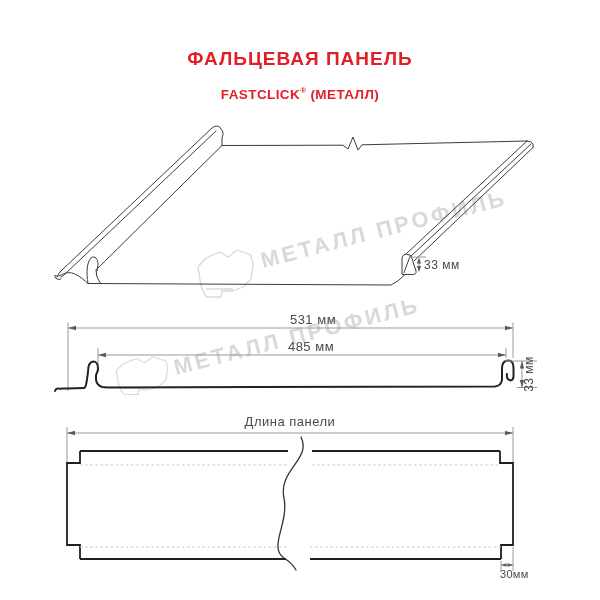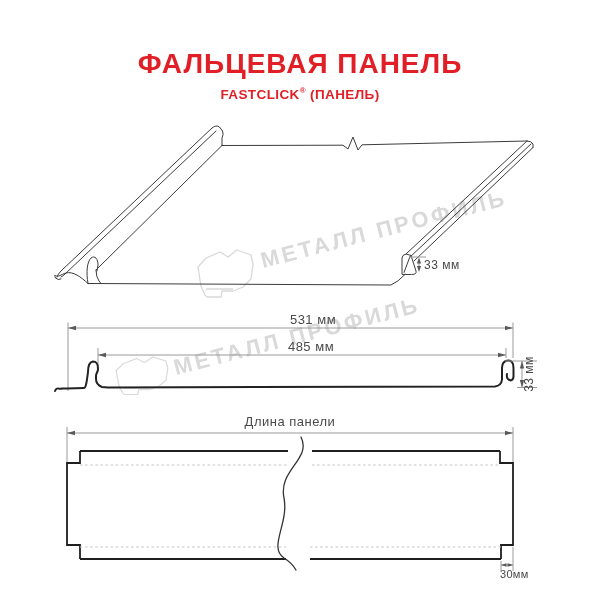--- a/index.html
+++ b/index.html
@@ -1,21 +1,21 @@
 <!DOCTYPE html>
 <html><head>
 <meta charset="utf-8">
 <style>
   html,body{margin:0;padding:0;background:#ffffff;}
   body{width:600px;height:600px;position:relative;overflow:hidden;
        font-family:"Liberation Sans", sans-serif;}
   .header{position:absolute;top:0;left:0;width:600px;text-align:center;z-index:2;}
   .header h1{
     margin:0;position:absolute;top:48px;left:0;width:600px;
-    font-size:28px;font-weight:700;letter-spacing:1px;color:#e01f26;
+    font-size:19px;font-weight:700;letter-spacing:1px;color:#e01f26;
   }
   .subtitle{
     position:absolute;top:86px;left:0;width:600px;
     font-size:13.5px;font-weight:700;letter-spacing:0.4px;color:#e01f26;
   }
   .subtitle sup{font-size:8px;vertical-align:super;}
   .subtitle .variant{margin-left:4px;}
   svg{position:absolute;top:0;left:0;z-index:1;}
   text.dim{fill:#4a4a4a;font-size:13px;letter-spacing:0.5px;}
   text.dim-small{fill:#4a4a4a;font-size:12px;letter-spacing:0.5px;}
@@ -28,21 +28,21 @@
   .dash{stroke:#c6c6c6;stroke-width:1;fill:none;stroke-dasharray:2.5 2.6;}
   .wave{stroke:#333;stroke-width:1.3;fill:none;stroke-linecap:round;}
   .arr{fill:#5a5a5a;stroke:none;}
   .wmline{stroke:#d9d9d9;stroke-width:1.3;fill:none;stroke-linejoin:round;}
 </style>
 </head>
 <body>
 
 <div class="header">
   <h1>ФАЛЬЦЕВАЯ ПАНЕЛЬ</h1>
-  <div class="subtitle"><span>FASTCLICK</span><sup>®</sup><span class="variant">(ПАНЕЛЬ)</span></div>
+  <div class="subtitle"><span>FASTCLICK</span><sup>®</sup><span class="variant">(МЕТАЛЛ)</span></div>
 </div>
 
 <svg width="600" height="600" viewBox="0 0 600 600">
 
   <g>
     <path class="wmline" d="M205,295 L201,286 L198,267 L206,258 L220,252 L228,257 L237,250 L251,255 L253,264 L251,279 L243,287 L233,291 L222,291 L221,297 L207,297 Z M206,289 L233,289"></path>
     <text class="wm" x="263" y="268" transform="rotate(-14.5 263 268)">МЕТАЛЛ ПРОФИЛЬ</text>
   </g>
   <g>
     <path class="wmline" transform="translate(-70,157) scale(0.94,0.8)" d="M205,295 L201,286 L198,267 L206,258 L220,252 L228,257 L237,250 L251,255 L253,264 L251,279 L243,287 L233,291 L222,291 L221,297 L207,297 Z M206,289 L233,289"></path>

